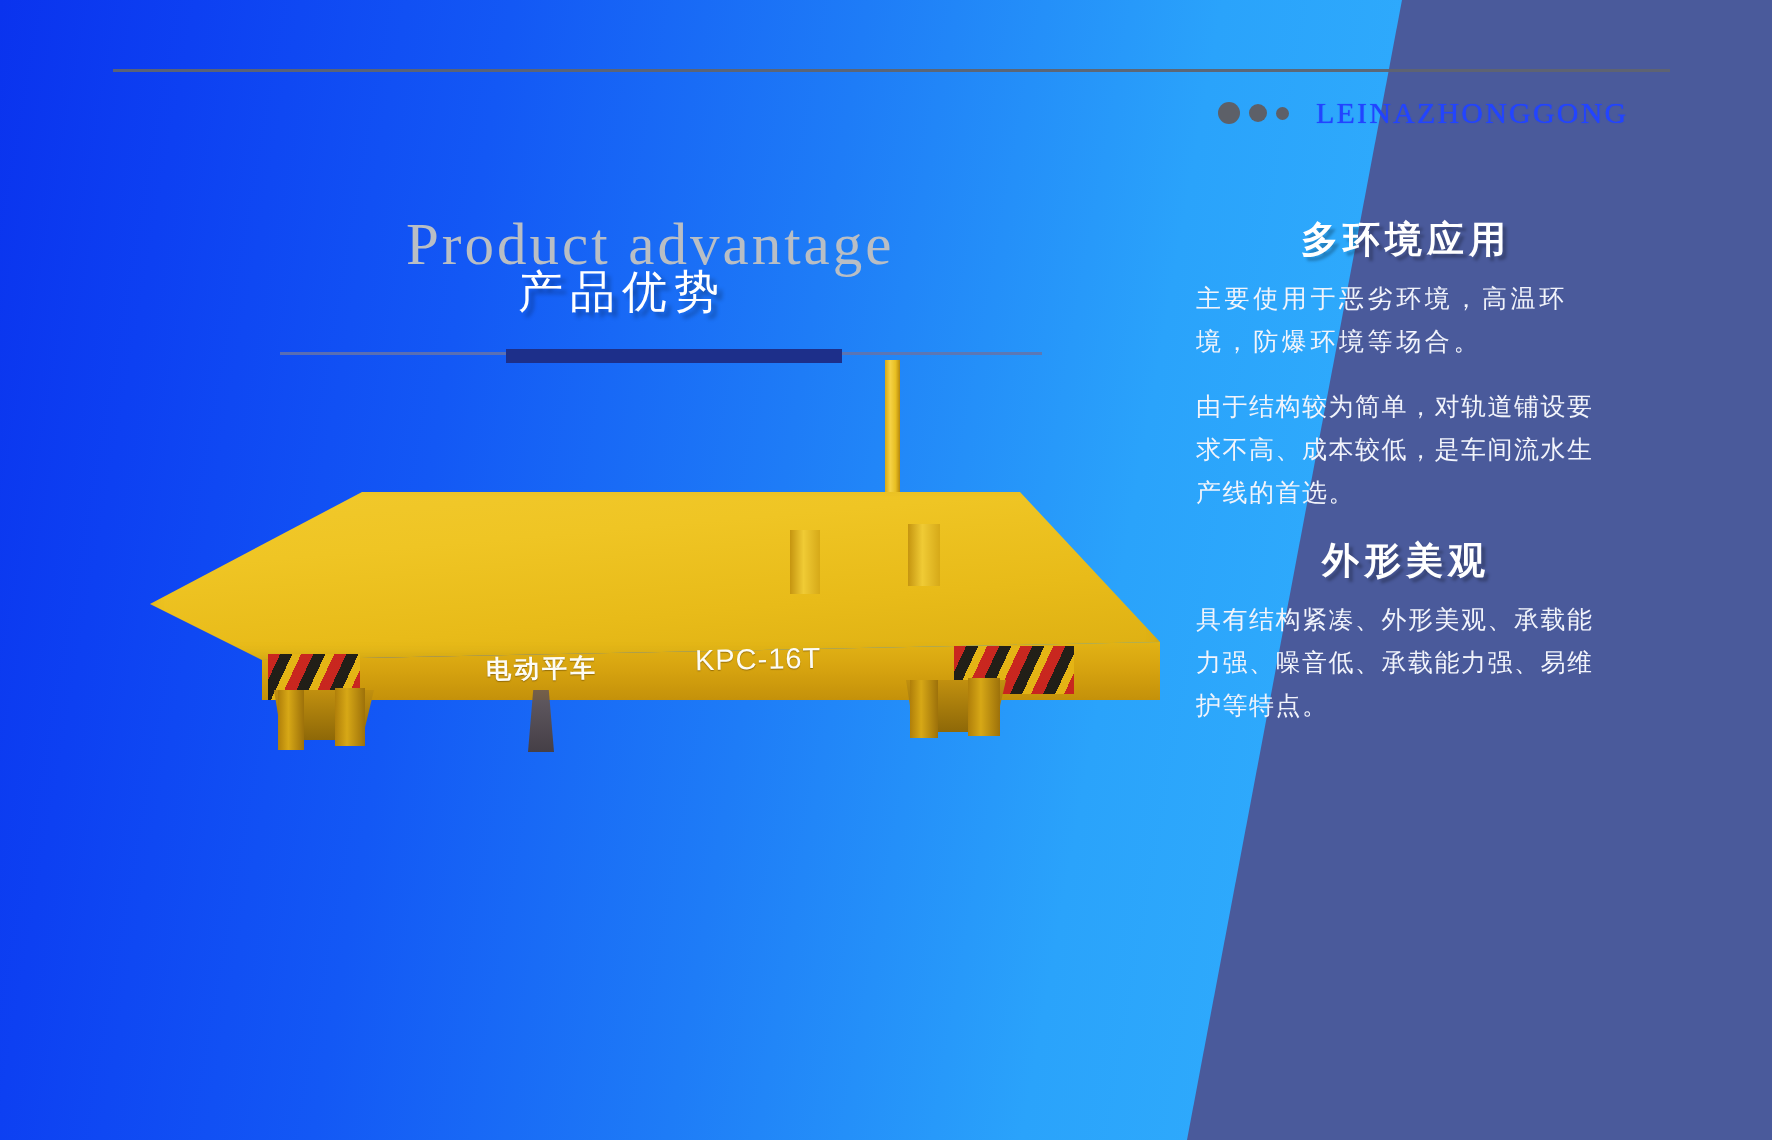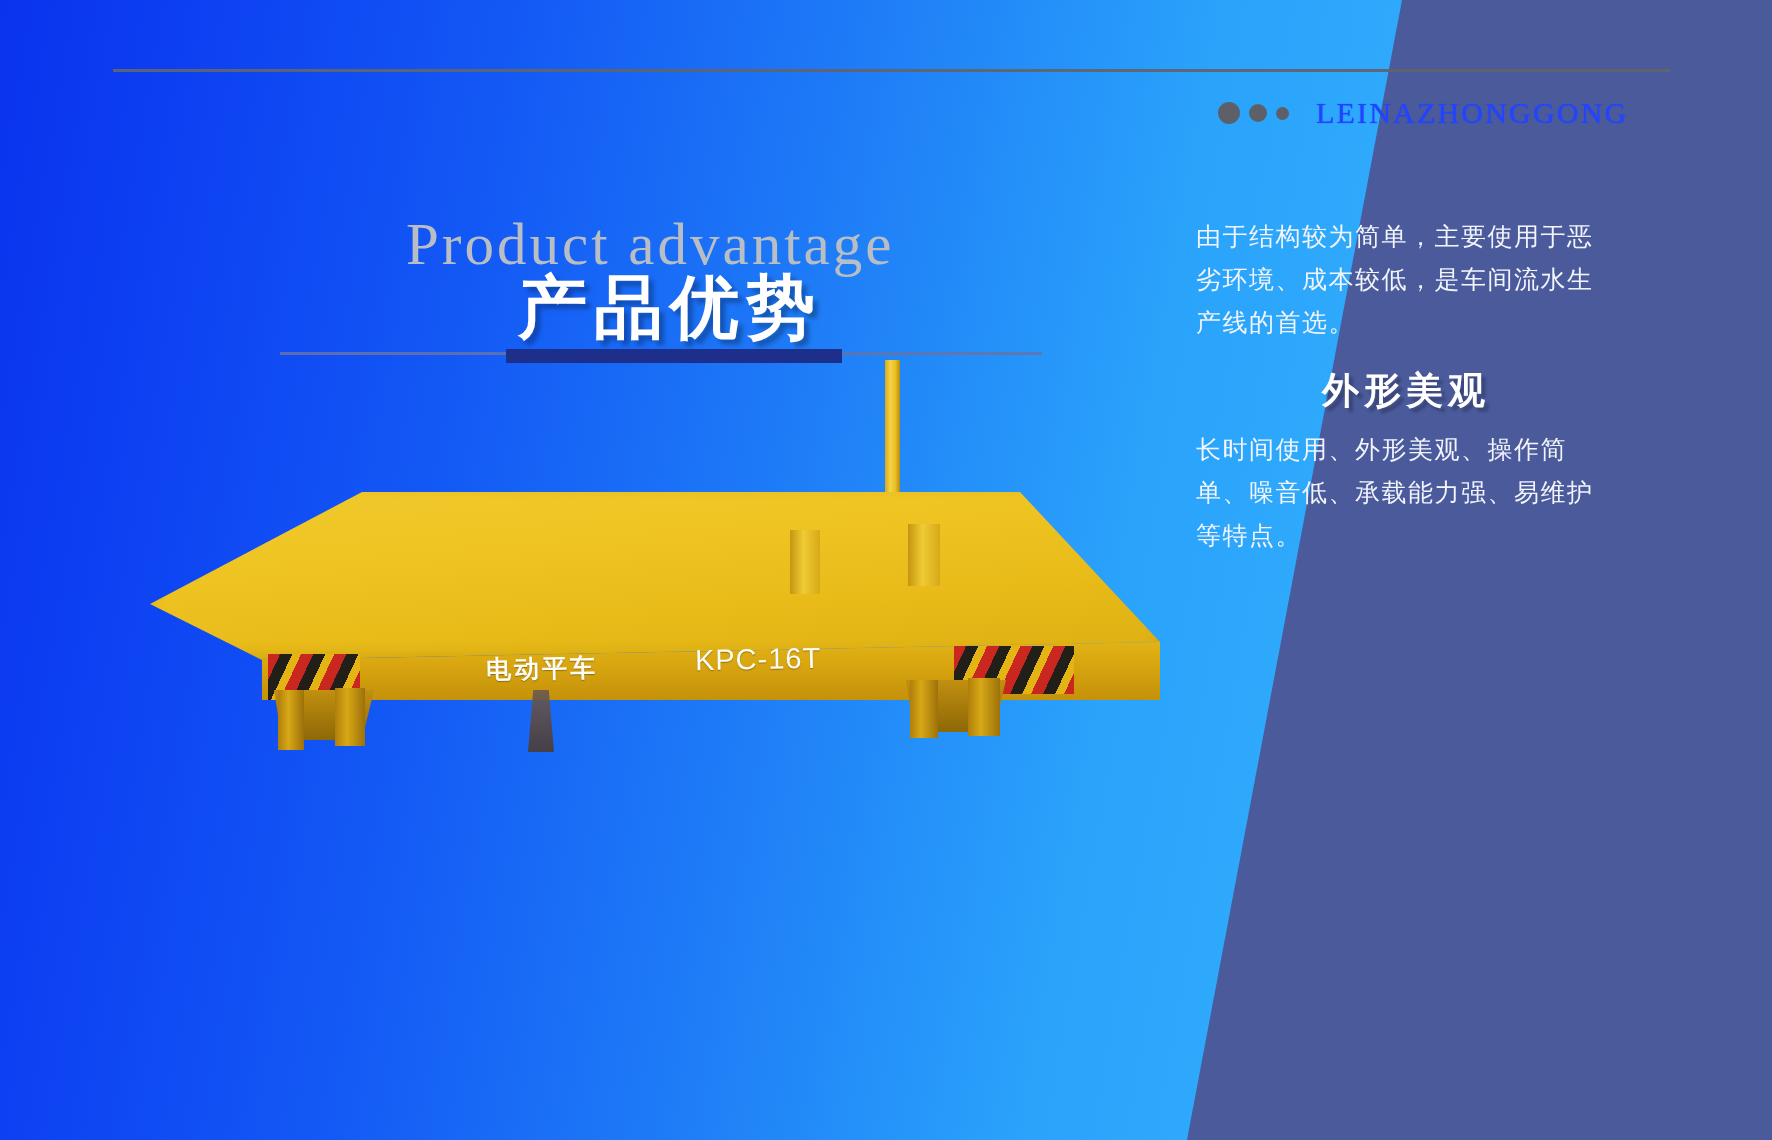--- a/index.html
+++ b/index.html
@@ -72,22 +72,22 @@
     font-size:59px;
     color:#b9bec4;
     letter-spacing:3px;
     white-space:nowrap;
     font-weight:400;
     margin-left:20px;
   }
   #title-cn {
     position:absolute;
     left:518px; top:262px;
-    font-size:69px;
-    font-weight:bold;
+    font-size:45px;
+    font-weight:normal;
     color:#ffffff;
     letter-spacing:7px;
     white-space:nowrap;
     text-shadow:5px 5px 4px rgba(0,0,0,.28);
   }
   #title-rule {
     position:absolute;
     left:280px; top:352px;
     width:762px; height:3px;
     background:#6673a8;
@@ -251,26 +251,30 @@
     <div class="leg l2"></div>
     <div class="leg l3"></div>
     <div class="leg l4"></div>
     <div id="cable"></div>
     <div id="label-cn-machine">电动平车</div>
     <div id="label-model">KPC-16T</div>
   </div>
 
   <div id="features">
 
-
-
     <div class="feature">
-      <div class="feature-body">由于结构较为简单，主要使用于恶劣环境、成本较低，是车间流水生产线的首选。</div>
+      <div class="feature-title">多环境应用</div>
+      <div class="feature-body spaced">主要使用于恶劣环境，高温环境，防爆环境等场合。</div>
+    </div>
+
+
+    <div class="feature">
+      <div class="feature-body">由于结构较为简单，对轨道铺设要求不高、成本较低，是车间流水生产线的首选。</div>
     </div>
 
     <div class="feature">
       <div class="feature-title">外形美观</div>
-      <div class="feature-body">长时间使用、外形美观、操作简单、噪音低、承载能力强、易维护等特点。</div>
+      <div class="feature-body">具有结构紧凑、外形美观、承载能力强、噪音低、承载能力强、易维护等特点。</div>
     </div>
 
   </div>
 
 </div>
 
 </body></html>

